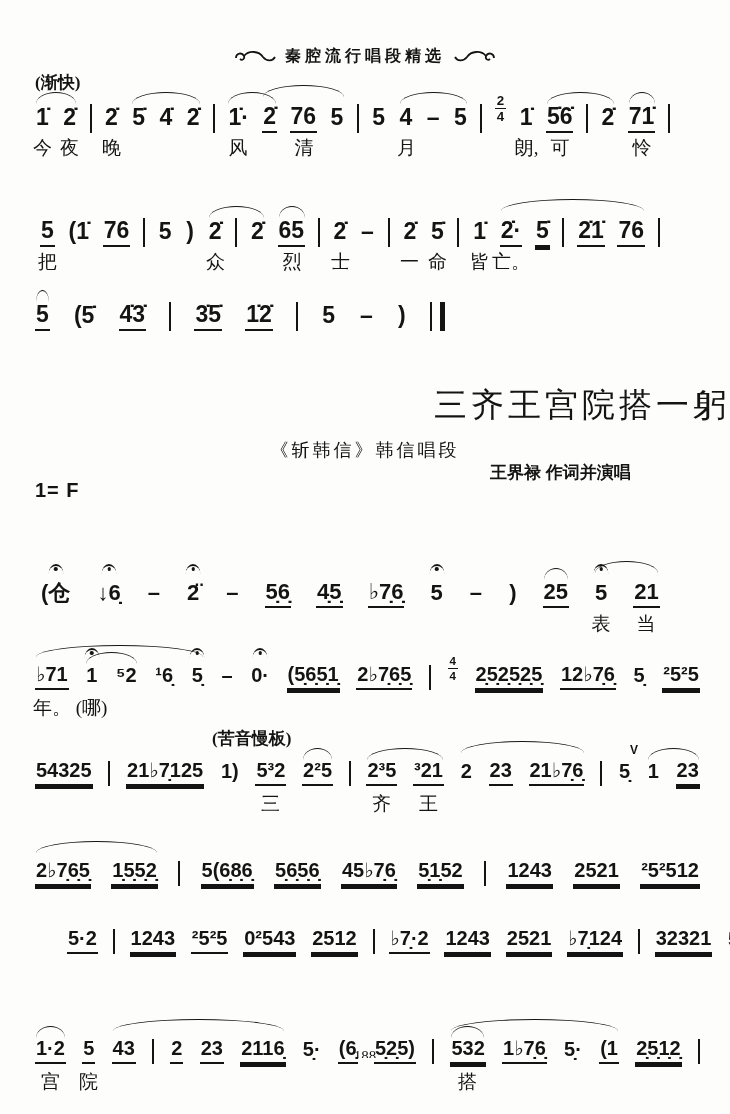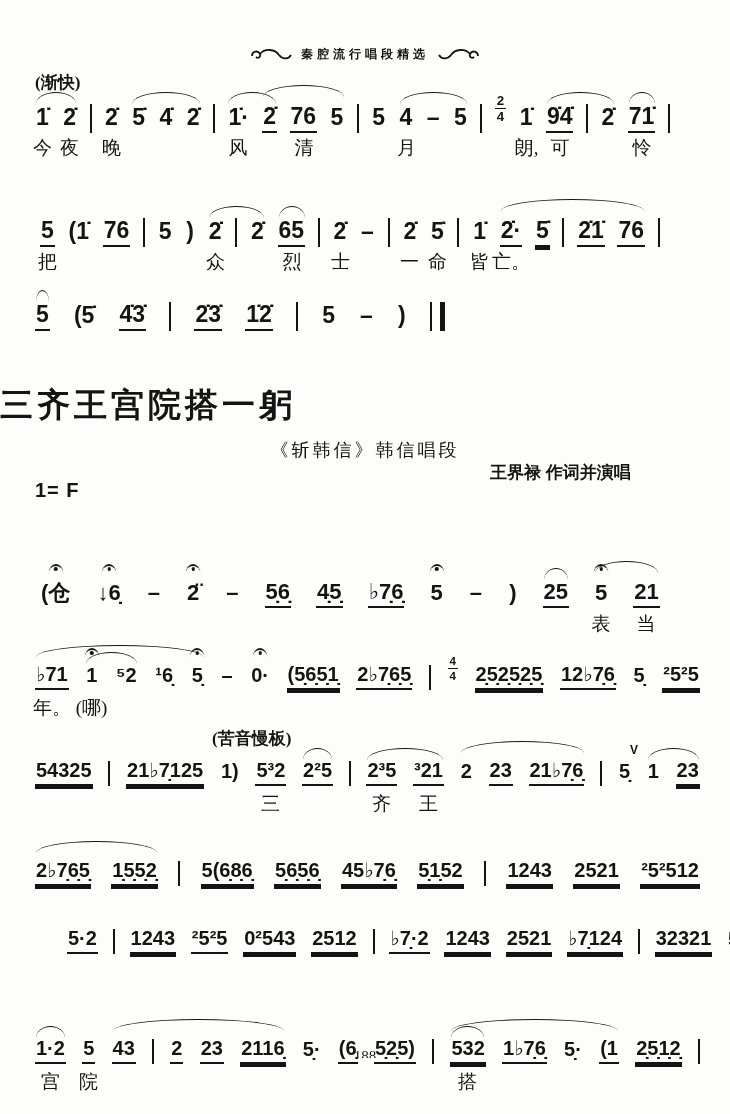--- a/index.html
+++ b/index.html
@@ -1,22 +1,22 @@
 <!DOCTYPE html>
 <html><head>
 <meta charset="utf-8">
 <style>
   html,body{margin:0;padding:0;background:#e8e8e8;}
   #page{position:relative;width:730px;height:1114px;margin:0 auto;background:#fdfdfb;color:#141414;overflow:hidden;
         font-family:"Liberation Sans","DejaVu Sans",sans-serif;}
   
   .header{position:absolute;top:46px;left:0;width:100%;display:flex;justify-content:center;align-items:center;gap:8px;}
-  .header .htxt{font-size:12px;font-weight:bold;letter-spacing:4px;font-family:"Liberation Serif","DejaVu Serif",serif;text-align:right;}
+  .header .htxt{font-size:16px;font-weight:bold;letter-spacing:4px;font-family:"Liberation Serif","DejaVu Serif",serif;text-align:right;}
   
-  .title{position:absolute;top:383px;left:0;width:100%;text-align:left;font-size:33px;font-weight:bold;letter-spacing:4px;}
+  .title{position:absolute;top:383px;left:0;width:100%;text-align:right;font-size:33px;font-weight:normal;letter-spacing:4px;}
   .subtitle{position:absolute;top:438px;left:0;width:100%;text-align:center;font-size:18px;letter-spacing:3px;
             font-family:"Liberation Serif","DejaVu Serif",serif;}
   .credits{position:absolute;top:461px;right:58px;width:182px;font-size:17px;font-weight:bold;line-height:23px;}
   .credits .row2{display:flex;justify-content:space-between;}
   .key{position:absolute;top:479px;left:35px;font-size:20px;font-weight:bold;letter-spacing:1px;}
   .spoken{position:absolute;top:534px;left:45px;font-size:19px;letter-spacing:1px;
           font-family:"Liberation Serif","DejaVu Serif",serif;}
   
   .line{position:absolute;display:flex;justify-content:space-between;align-items:center;font-weight:bold;line-height:1.05;}
   .tok{position:relative;display:inline-block;padding:0 1px 3px 1px;white-space:nowrap;}
@@ -81,21 +81,21 @@
         <span class="tok">5</span>
         <span class="tok">4</span>
         <span class="tok">–</span>
         <span class="tok">5</span>
         <span class="bar"></span>
         <span class="time">
           <b>2</b>
           <i>4</i>
         </span>
         <span class="tok">1̇</span>
-        <span class="tok u1">9̇4̇</span>
+        <span class="tok u1">5̇6̇</span>
         <span class="bar"></span>
         <span class="tok">2̇</span>
         <span class="tok u1">71̇</span>
         <span class="bar"></span>
         <div class="slur" style="left: 1px; width: 40px; top: -12px;"></div>
         <div class="slur" style="left: 97px; width: 68px; top: -12px;"></div>
         <div class="slur" style="left: 193px; width: 48px; top: -12px;"></div>
         <div class="slur" style="left: 228px; width: 81px; top: -19px;"></div>
         <div class="slur" style="left: 365px; width: 67px; top: -12px;"></div>
         <div class="slur" style="left: 512px; width: 67px; top: -12px;"></div>
@@ -146,21 +146,21 @@
         <span class="lyric" style="left: 369.5px;">一</span>
         <span class="lyric" style="left: 397.5px;">命</span>
         <span class="lyric" style="left: 439.5px;">皆</span>
         <span class="lyric" style="left: 471px;">亡。</span>
       </div>
       <div class="line" style="top: 302px; left: 35px; width: 410px; font-size: 23px;">
         <span class="tok u1">5</span>
         <span class="tok">(5̇</span>
         <span class="tok u1">4̇3̇</span>
         <span class="bar"></span>
-        <span class="tok u1">2̇3̇</span>
+        <span class="tok u1">3̇5̇</span>
         <span class="tok u1">1̇2̇</span>
         <span class="bar"></span>
         <span class="tok">5</span>
         <span class="tok">–</span>
         <span class="tok">)</span>
         <span class="final"></span>
         <div class="slur" style="left: 1px; width: 13px; top: -12px;"></div>
       </div>
       <div class="line" style="top: 580px; left: 40px; width: 620px; font-size: 22px;">
         <span class="tok">(仓<span class="fer">

